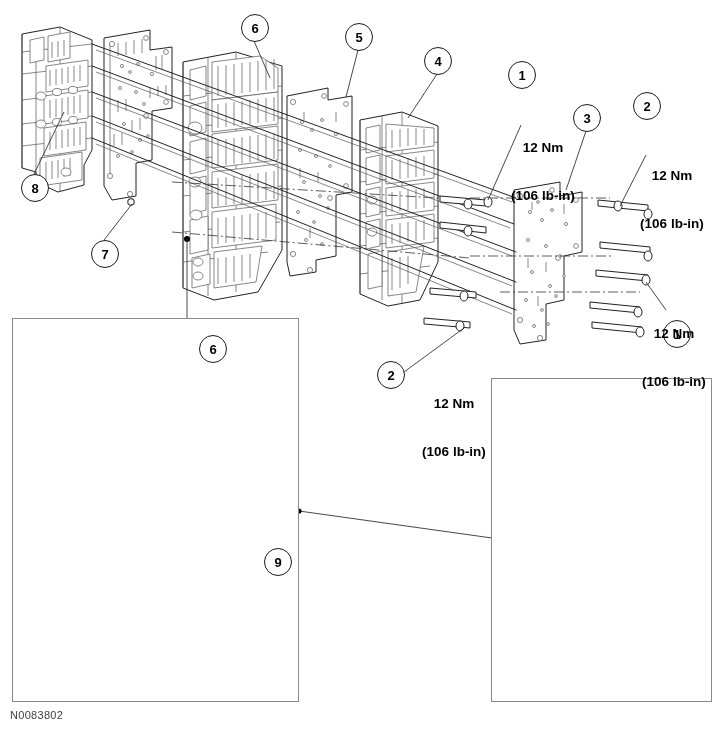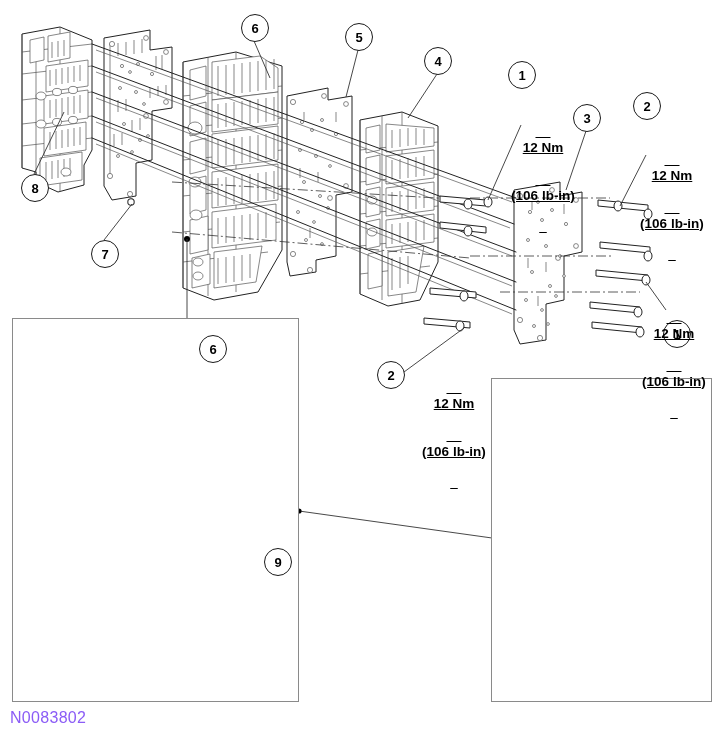--- a/index.html
+++ b/index.html
@@ -7,23 +7,23 @@
   #page{position:relative;width:721px;height:730px;background:#ffffff;overflow:hidden;}
 
   .svgroot{position:absolute;left:0;top:0;width:721px;height:730px;}
 
   .bubble{position:absolute;border:1.6px solid #1a1a1a;border-radius:50%;
           background:#fff;display:flex;align-items:center;justify-content:center;
           font-size:13px;font-weight:700;color:#000;line-height:1;}
   .bub26{width:26px;height:26px;}
 
   .torque{position:absolute;font-size:13.5px;font-weight:700;color:#000;
-          line-height:1.18;white-space:pre;text-align:center;text-decoration:underline;}
-
-  .figid{position:absolute;font-size:16px;color:#8b5cf6;letter-spacing:.3px;}
+          line-height:1.18;white-space:pre;text-align:center;}
+
+  .figid{position:absolute;font-size:11px;color:#404040;letter-spacing:.3px;}
 
   .inset{position:absolute;border:1.5px solid #8a8a8a;background:#fff;}
 </style>
 </head>
 <body>
 
 <div id="page">
 
   <svg class="svgroot" viewBox="0 0 721 730">
     <defs>

